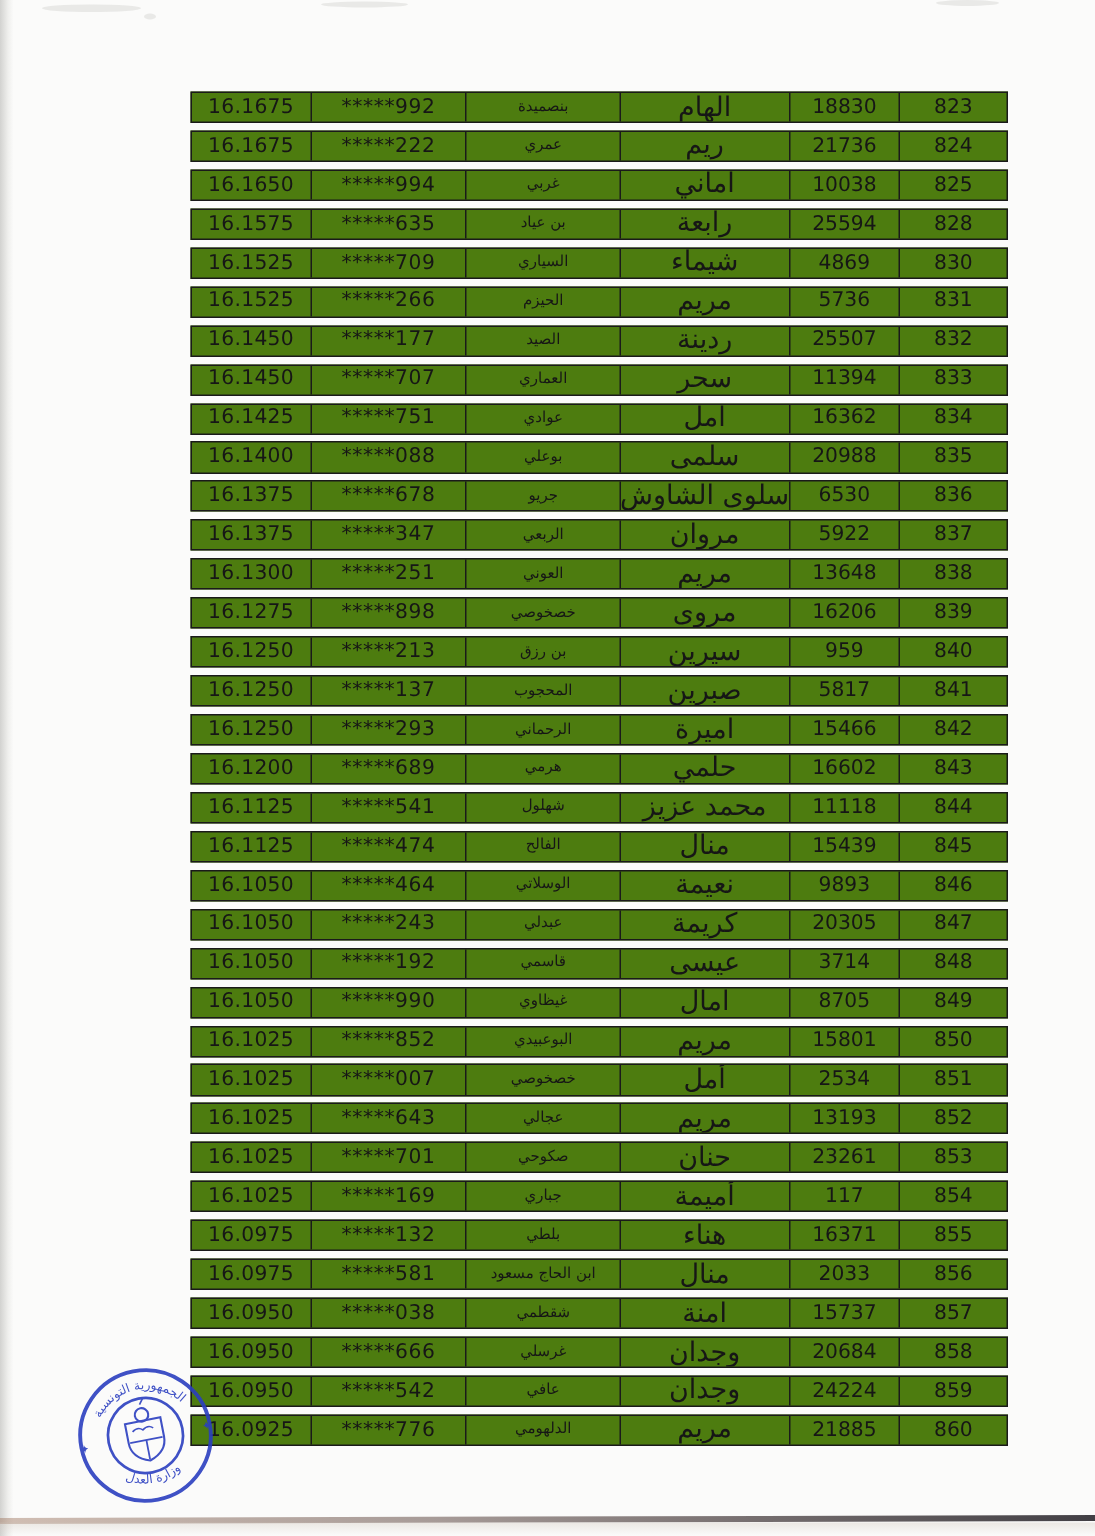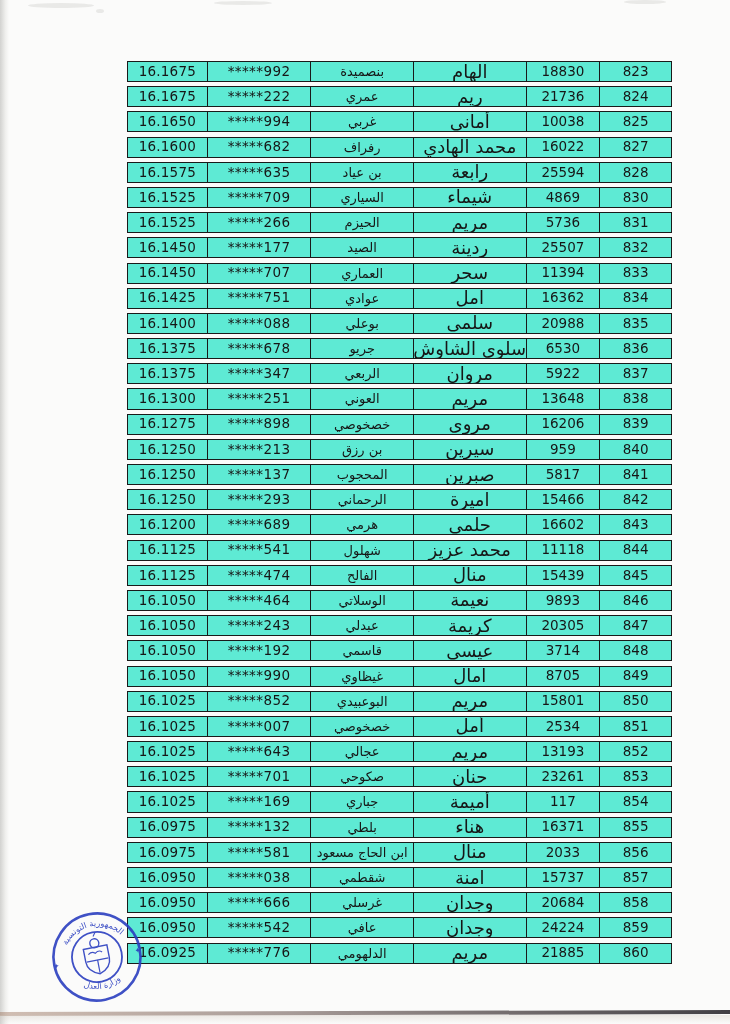--- a/index.html
+++ b/index.html
@@ -31,33 +31,33 @@
 
   
   .table-wrap{
     position:absolute;left:127px;top:61px;width:545px;height:903px;
     display:flex;flex-direction:column;justify-content:space-between;
   }
   .t-row{
     height:21.1px;box-sizing:border-box;
     border:1.4px solid #1a1a1a;
     display:flex;flex-direction:row;align-items:stretch;
-    background:#5eead4;
+    background:#4d7c0f;
   }
   .cell{
     box-sizing:border-box;
     display:flex;align-items:center;justify-content:center;
     overflow:hidden;white-space:nowrap;
     font-size:13.5px;line-height:1;
     color:#161616;
   }
   .cell + .cell{border-left:1.4px solid #1a1a1a;}
   .c-score {width:79px; direction:ltr; letter-spacing:.2px;}
   .c-masked{width:104px;direction:ltr; letter-spacing:.4px;}
-  .c-last  {width:103px;font-size:13px;}
+  .c-last  {width:103px;font-size:10px;}
   .c-first {width:113px;font-size:18px;}
   .c-file  {width:74px; direction:ltr;}
   .c-rank  {width:72px; direction:ltr;}
 
   
   .stamp{position:absolute;left:45px;top:903px;width:104px;height:110px;opacity:.9;}
 </style>
 </head>
 <body>
 
@@ -84,28 +84,20 @@
       <div class="cell c-file">21736</div>
       <div class="cell c-rank">824</div>
     </div>
     <div class="t-row">
       <div class="cell c-score">16.1650</div>
       <div class="cell c-masked">*****994</div>
       <div class="cell c-last" dir="rtl">غربي</div>
       <div class="cell c-first" dir="rtl">أماني</div>
       <div class="cell c-file">10038</div>
       <div class="cell c-rank">825</div>
-    </div>
-    <div class="t-row">
-      <div class="cell c-score">16.1600</div>
-      <div class="cell c-masked">*****682</div>
-      <div class="cell c-last" dir="rtl">رفراف</div>
-      <div class="cell c-first" dir="rtl">محمد الهادي</div>
-      <div class="cell c-file">16022</div>
-      <div class="cell c-rank">827</div>
     </div>
     <div class="t-row">
       <div class="cell c-score">16.1575</div>
       <div class="cell c-masked">*****635</div>
       <div class="cell c-last" dir="rtl">بن عياد</div>
       <div class="cell c-first" dir="rtl">رابعة</div>
       <div class="cell c-file">25594</div>
       <div class="cell c-rank">828</div>
     </div>
     <div class="t-row">

